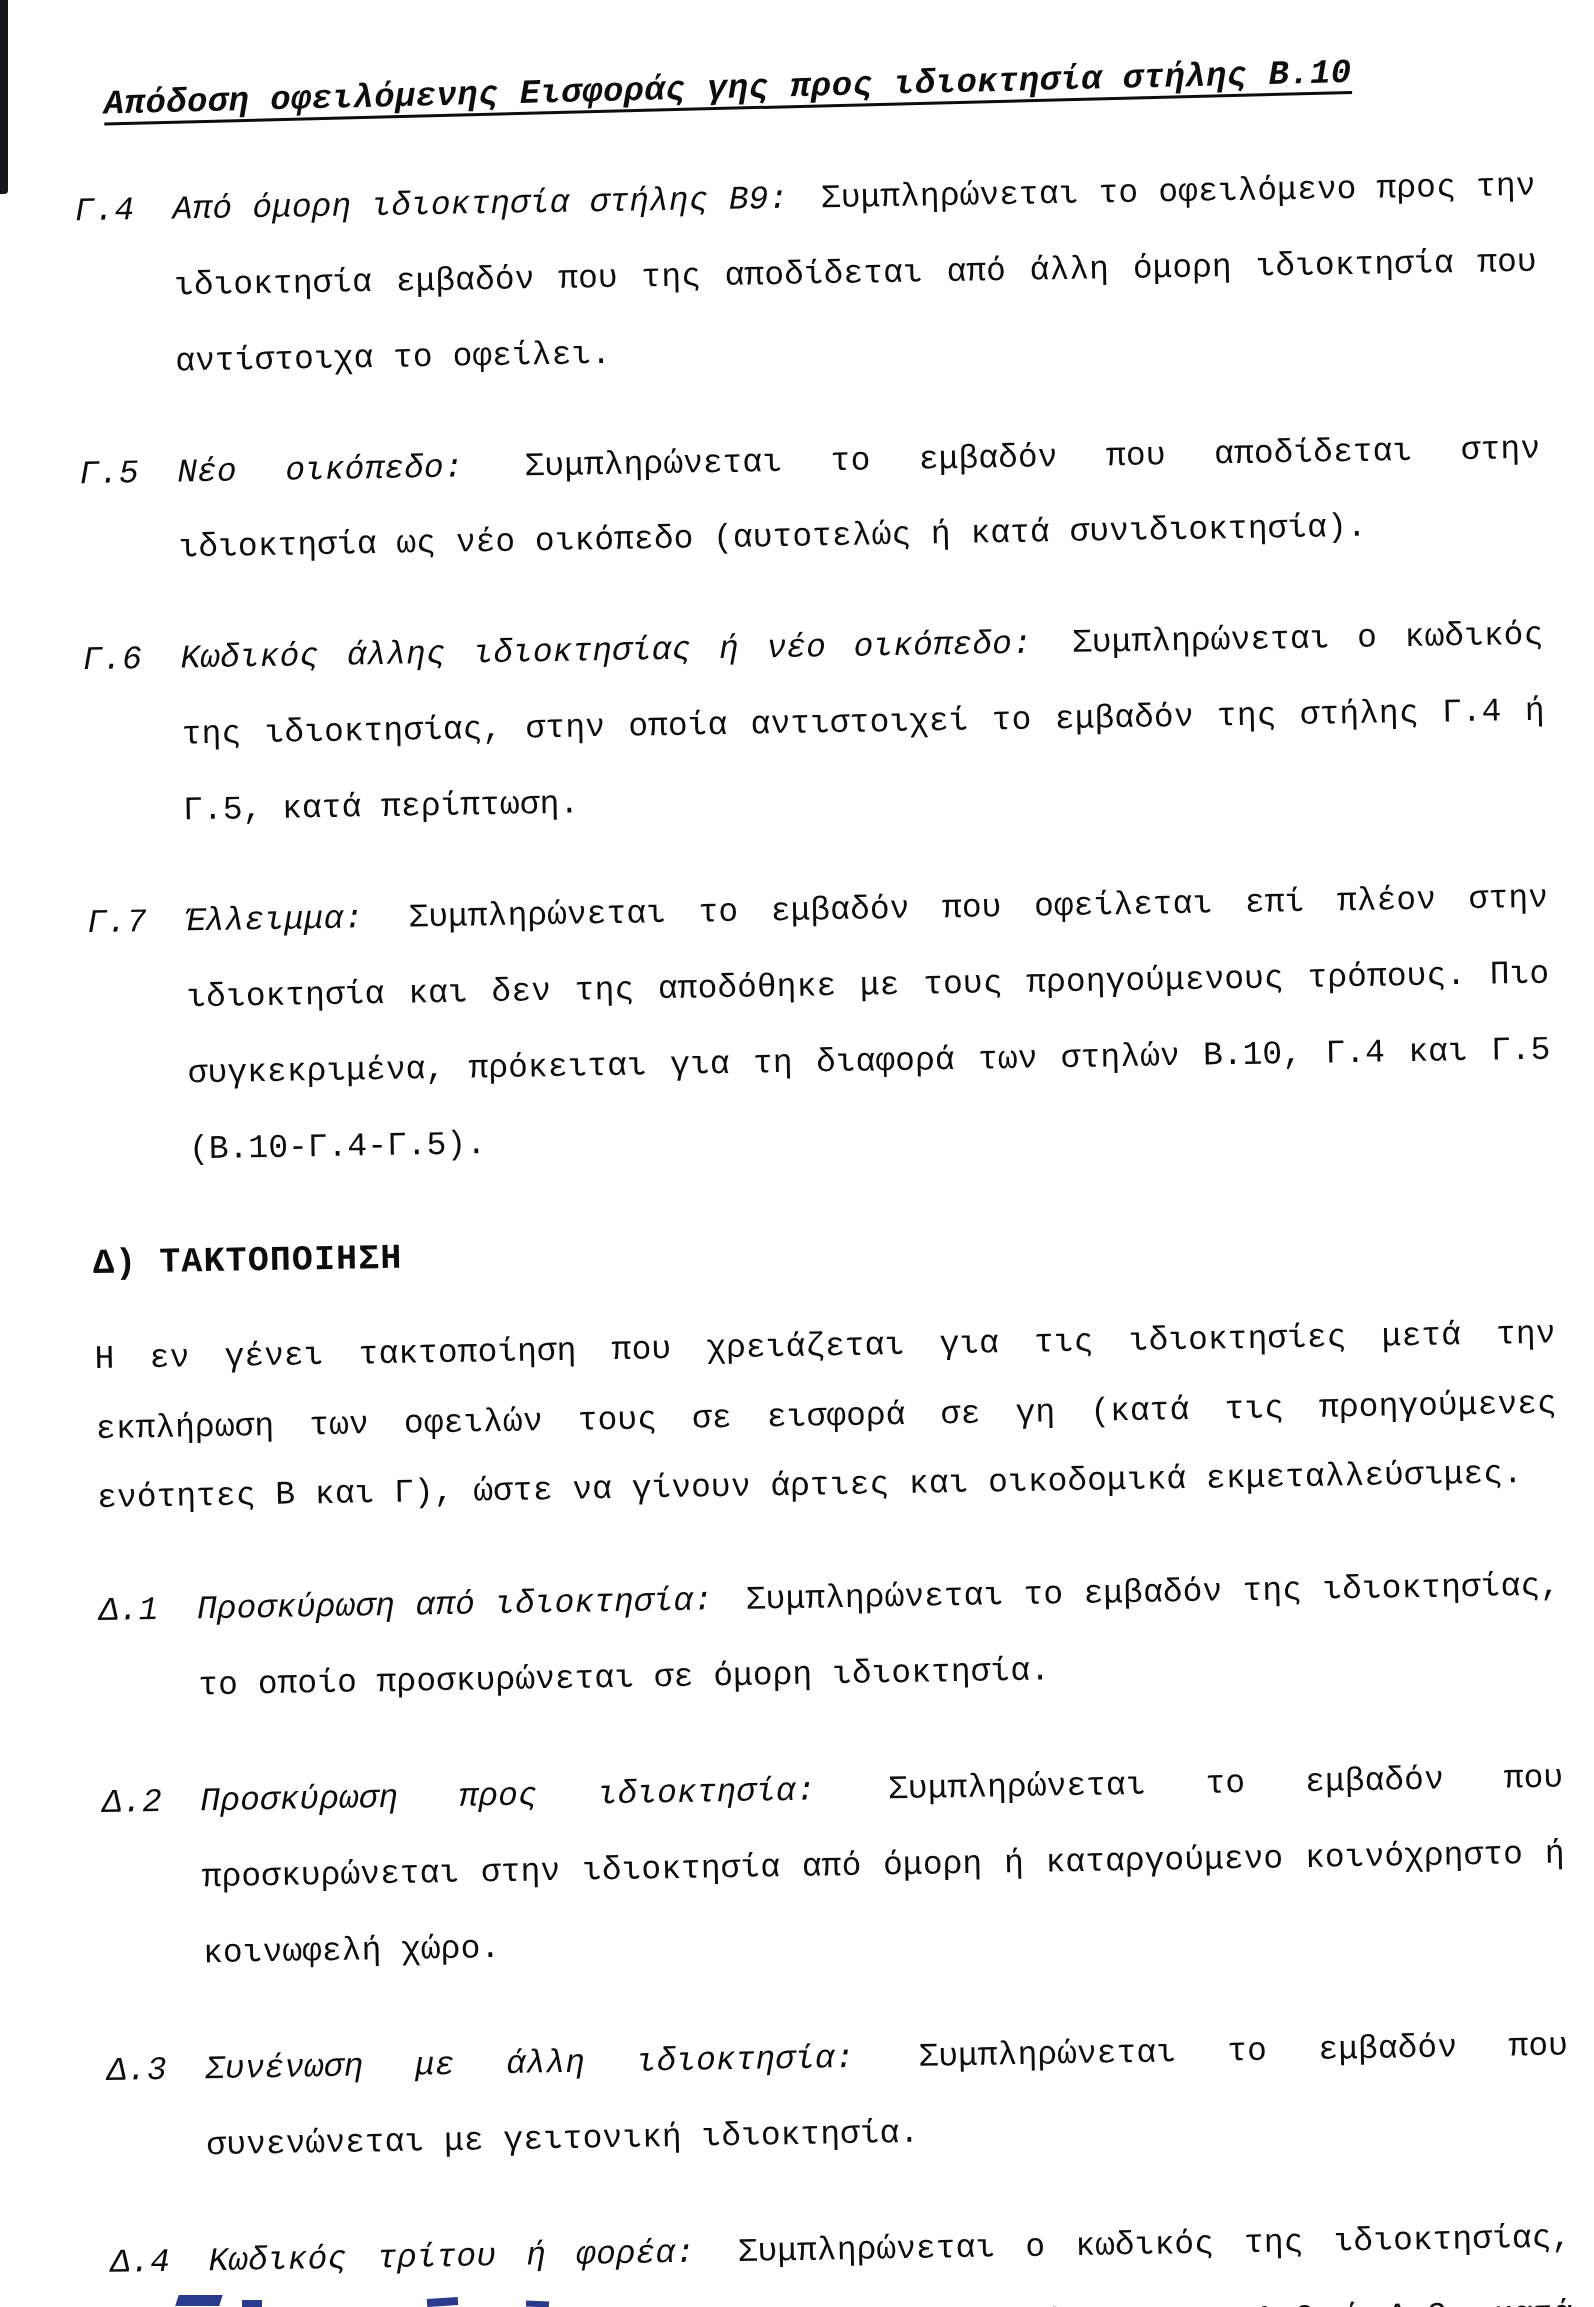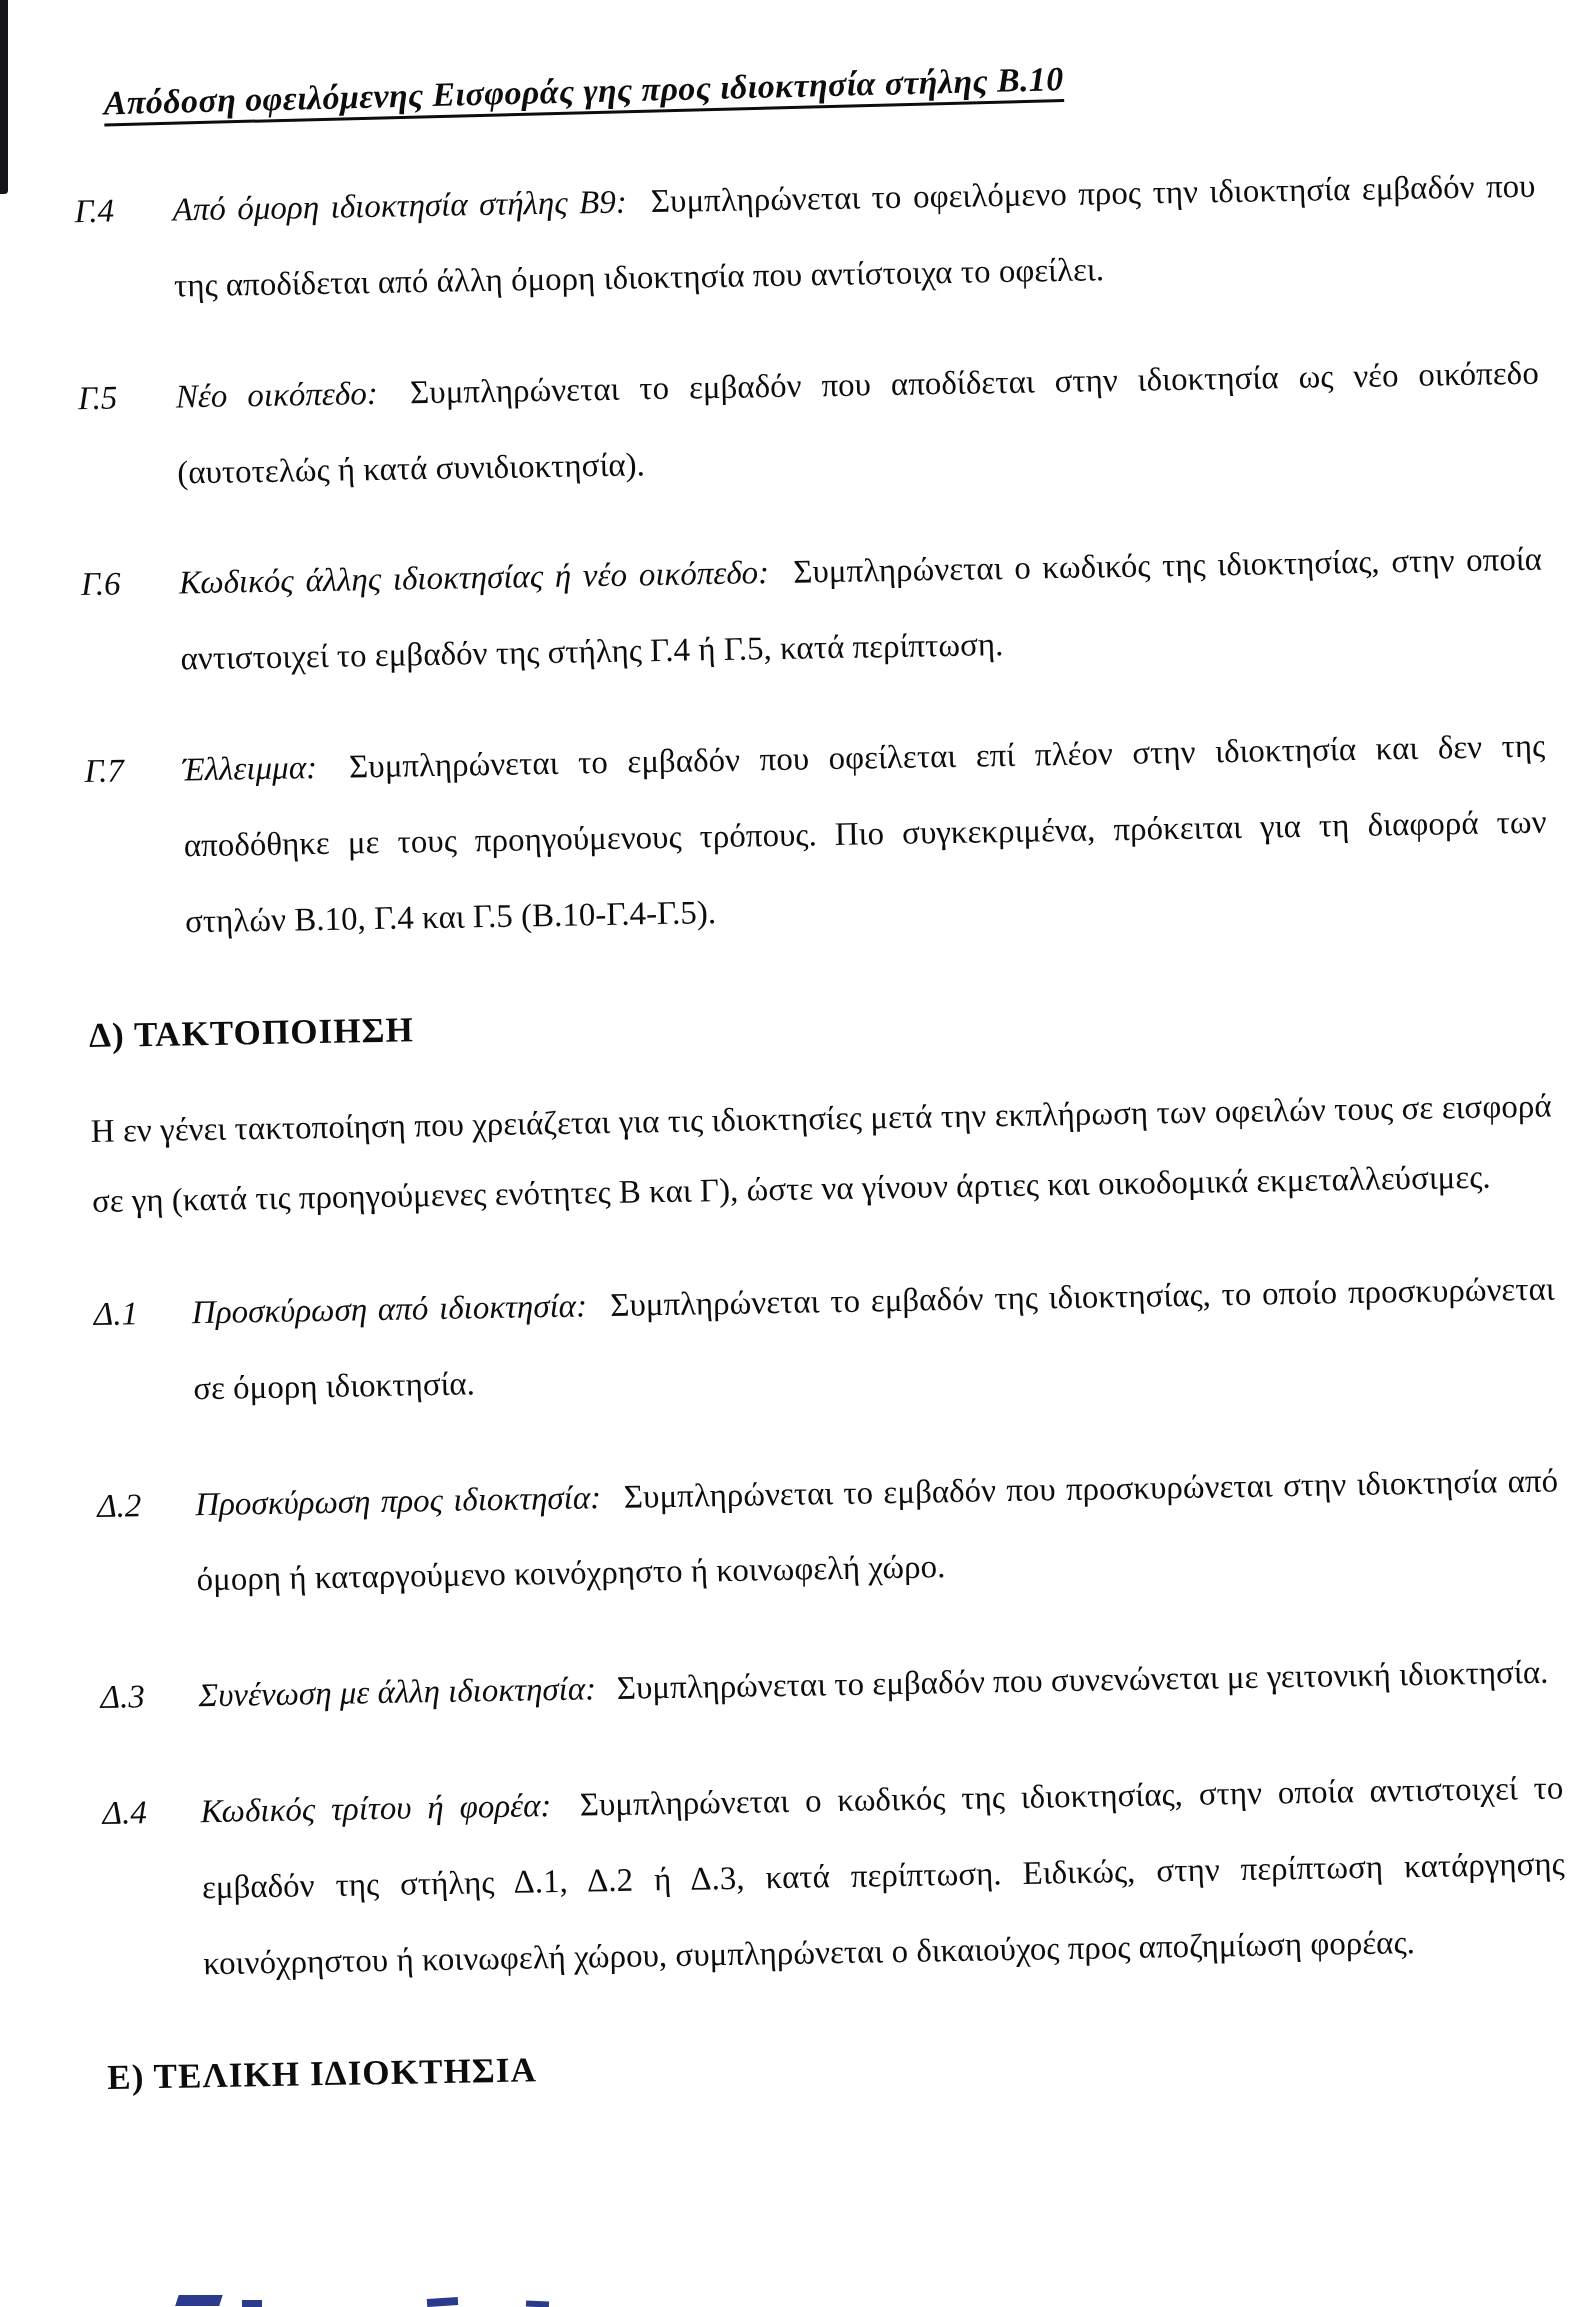--- a/index.html
+++ b/index.html
@@ -10,21 +10,21 @@
   body {
     width: 1595px;
     height: 2307px;
     position: relative;
     overflow: hidden;
     font-family: "Liberation Serif", "DejaVu Serif", serif;
     color: #0d0d0d;
   }
   .page {
     position: absolute;
-    top: 0; left: 0; right: 0; bottom: 0;
+    top: 0; left: 0; right: 0; bottom: 0; font-family: Liberation Mono, monospace;
   }
   .content {
     position: absolute;
     top: 53px;
     left: 72px;
     right: 62px;
     transform: rotate(-1deg);
     transform-origin: 40% 0%;
     font-size: 33px;
     line-height: 2.30;

